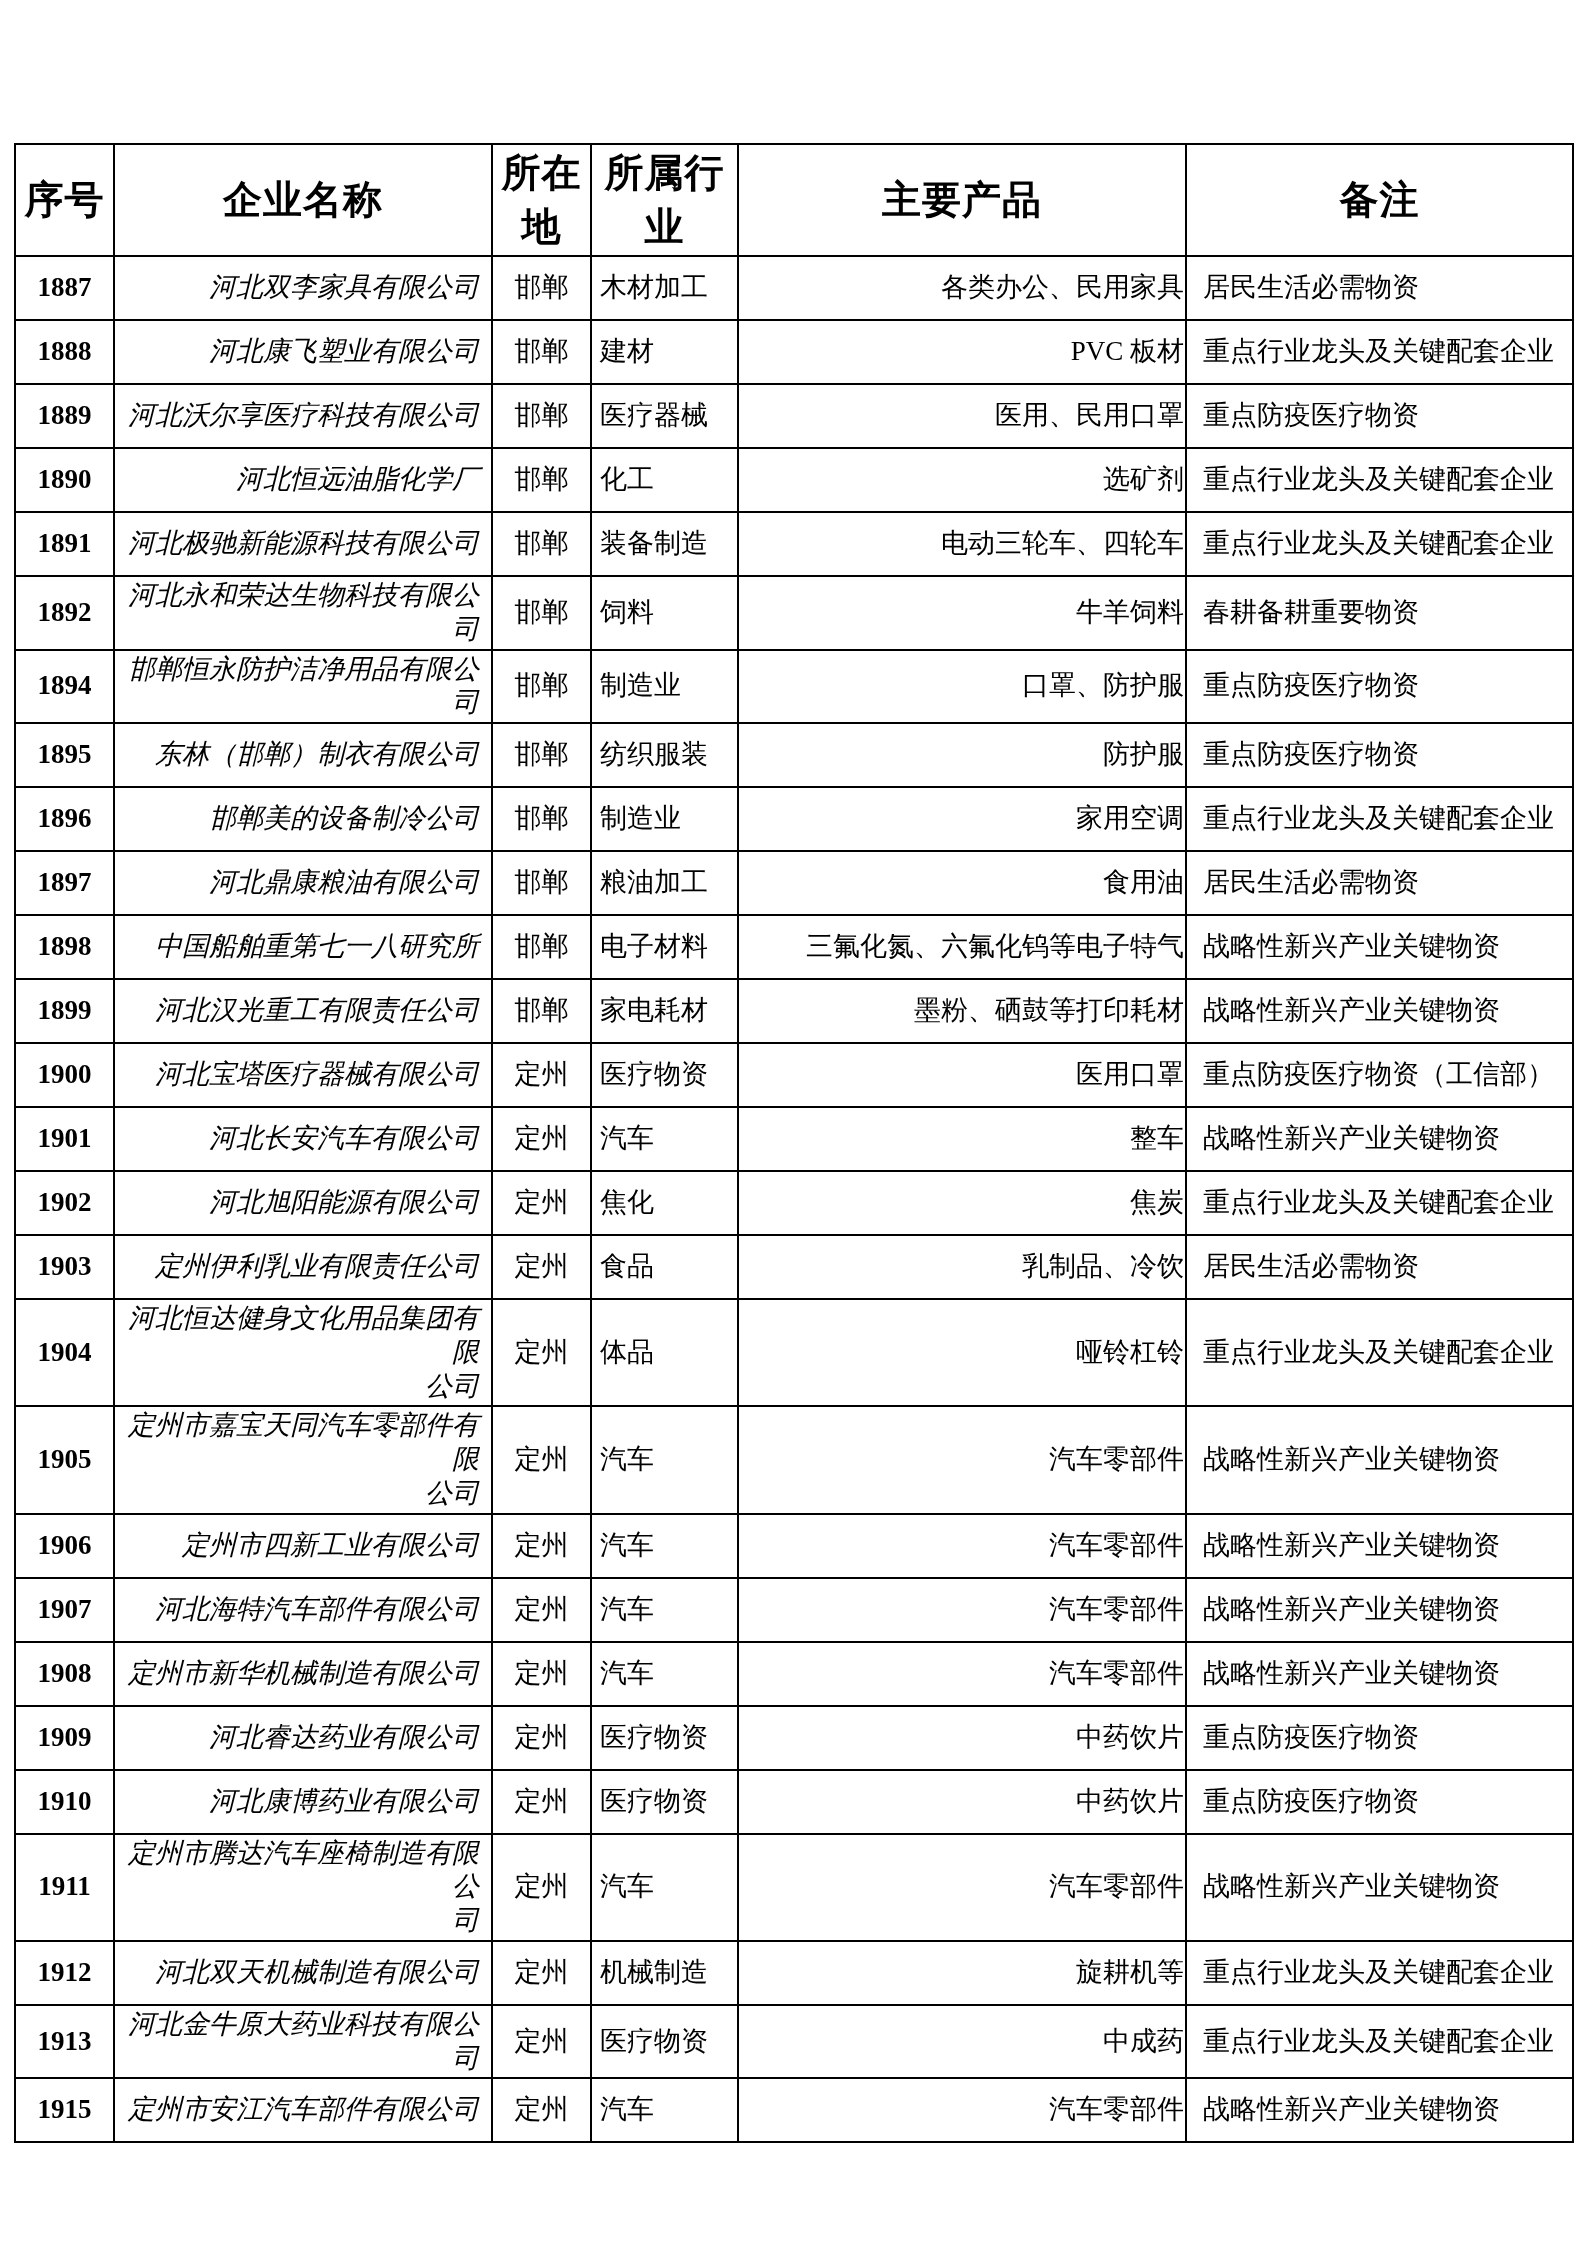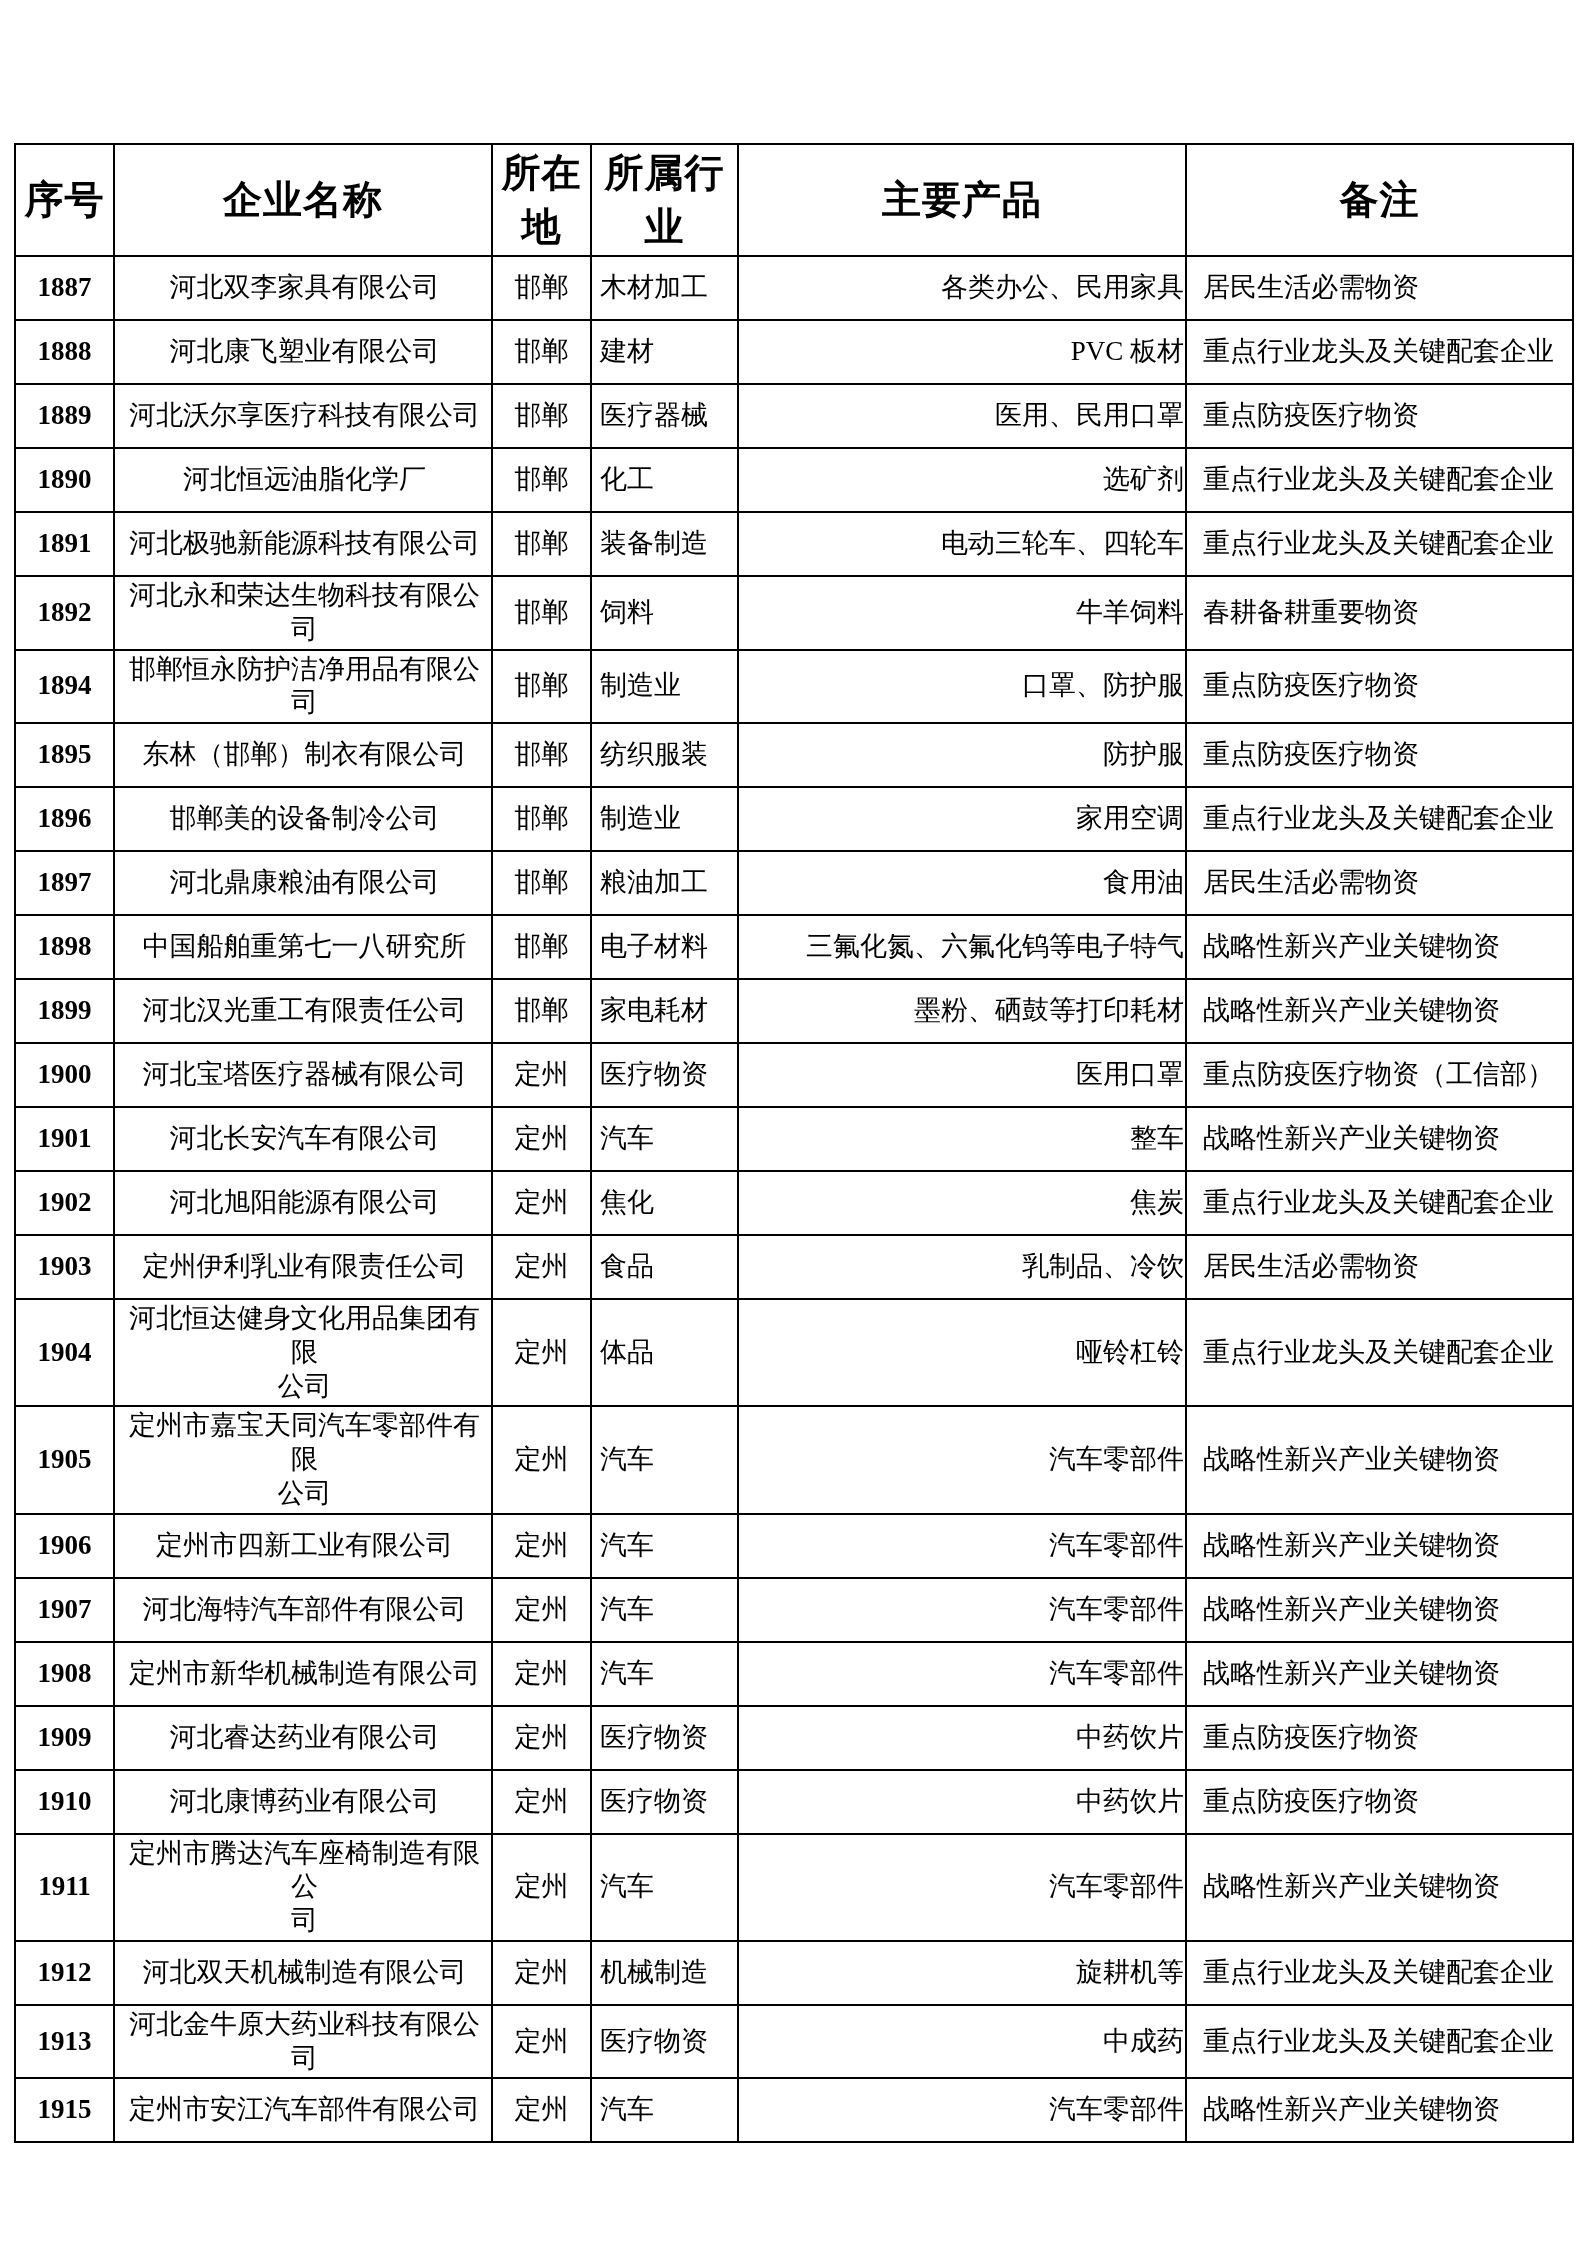--- a/index.html
+++ b/index.html
@@ -43,24 +43,25 @@
     font-size: 27px;
     height: 58px;
     line-height: 1.25;
   }
   .col-id {
     text-align: center;
     font-weight: bold;
     font-family: "Liberation Serif", "DejaVu Serif", serif;
   }
   .col-name {
-    text-align: center;
-    padding: 2px 2px 2px 5px;
+    text-align: right;
+    padding: 2px 12px 2px 5px;
     white-space: pre-line;
     line-height: 1.35;
+    font-style: italic;
   }
   .col-city { text-align: center; }
   .col-industry { text-align: left; padding-left: 8px; }
   .col-products { text-align: right; padding-left: 10px; }
   .col-note { text-align: left; padding-left: 16px; }
   .muted { color: #808080; }
 </style>
 </head>
 <body>
 

